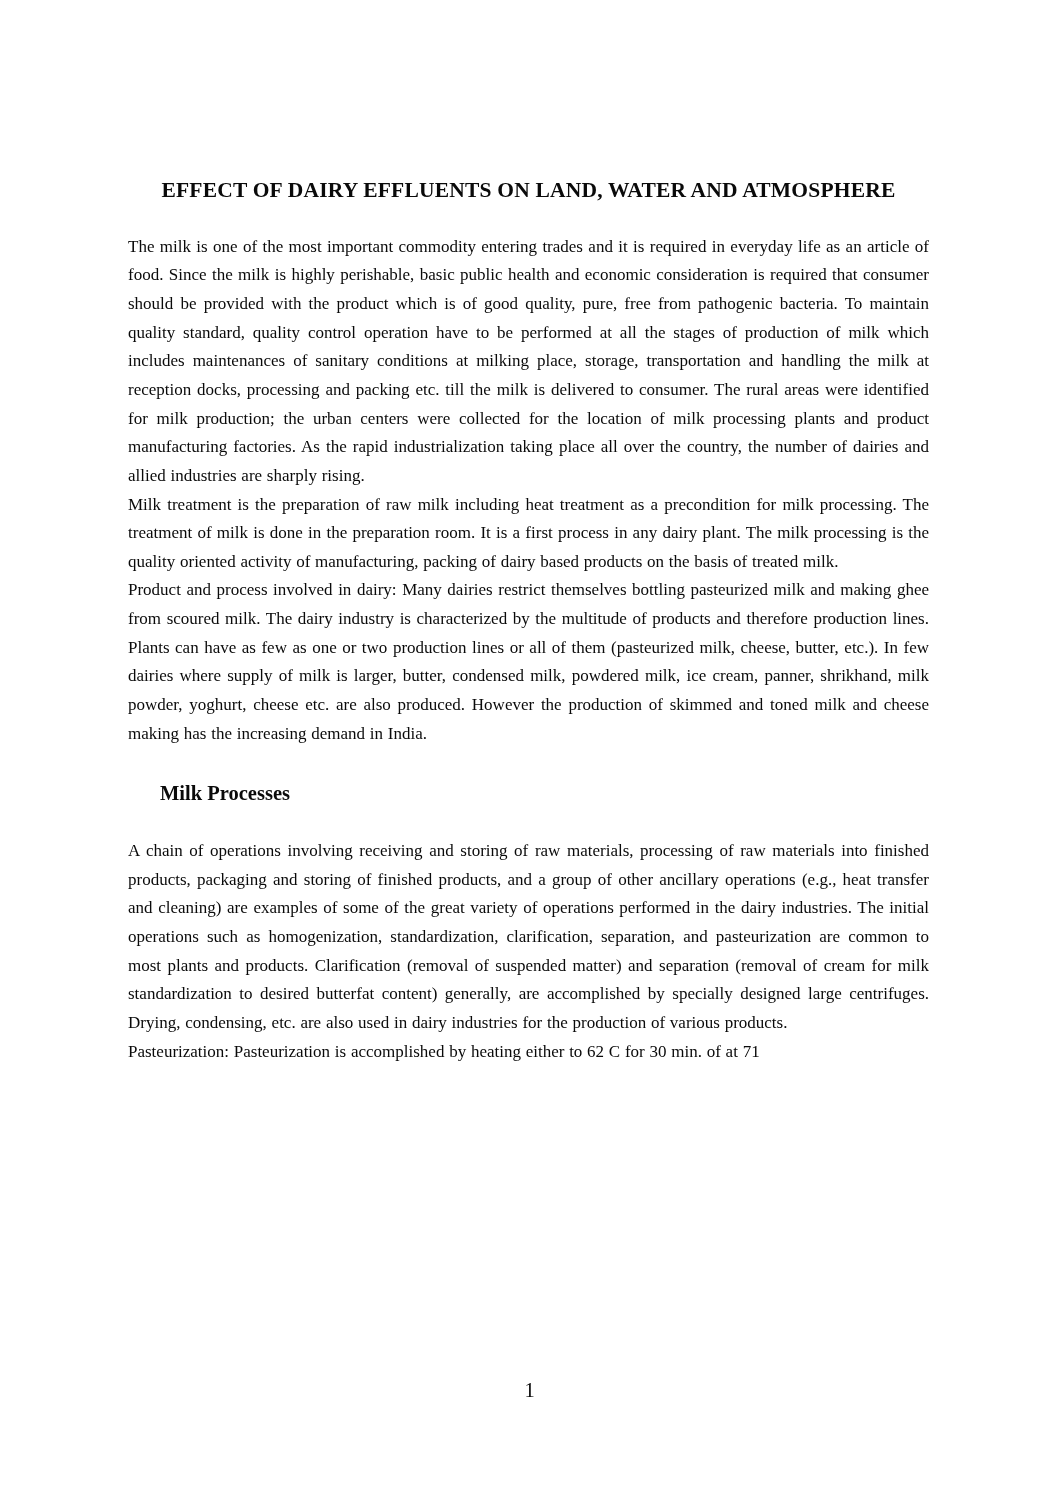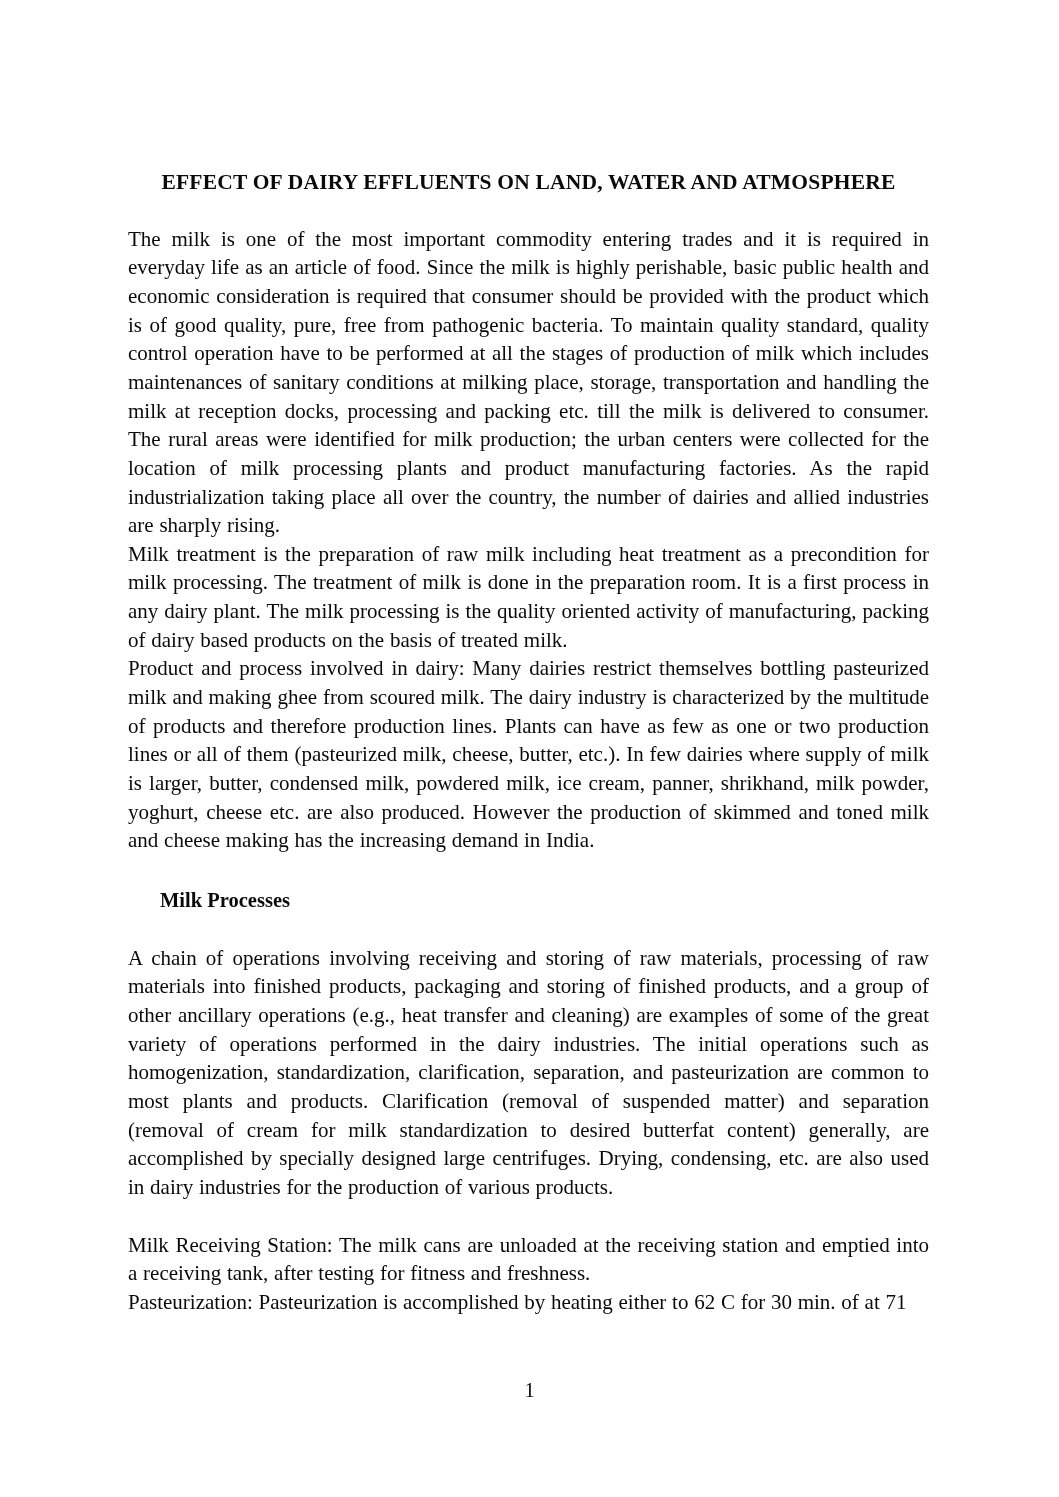--- a/index.html
+++ b/index.html
@@ -20,33 +20,33 @@
   .content {
     position: absolute;
     left: 128px;
     top: 168px;
     width: 801px;
   }
   .doc-title {
     font-size: 21.5px;
     font-weight: bold;
     text-align: center;
-    margin: 0 0 28px 0;
+    margin: 8px 0 28px 0;
     line-height: 28.6px;
     letter-spacing: 0.2px;
   }
   .section-heading {
     font-size: 20.5px;
     font-weight: bold;
     text-align: left;
     margin: 0 0 29px 0;
     line-height: 28.6px;
   }
   .para {
-    font-size: 21px;
+    font-size: 17px;
     margin: 0;
     line-height: 28.65px;
     text-align: justify;
     word-spacing: 0.5px;
   }
   .gap-before {
     margin-top: 29px;
   }
   .gap-before-lg {
     margin-top: 31px;
@@ -74,20 +74,19 @@
     <p class="para">The milk is one of the most important commodity entering trades and it is required in everyday life as an article of food. Since the milk is highly perishable, basic public health and economic consideration is required that consumer should be provided with the product which is of good quality, pure, free from pathogenic bacteria. To maintain quality standard, quality control operation have to be performed at all the stages of production of milk which includes maintenances of sanitary conditions at milking place, storage, transportation and handling the milk at reception docks, processing and packing etc. till the milk is delivered to consumer. The rural areas were identified for milk production; the urban centers were collected for the location of milk processing plants and product manufacturing factories. As the rapid industrialization taking place all over the country, the number of dairies and allied industries are sharply rising.</p>
 
     <p class="para">Milk treatment is the preparation of raw milk including heat treatment as a precondition for milk processing. The treatment of milk is done in the preparation room. It is a first process in any dairy plant. The milk processing is the quality oriented activity of manufacturing, packing of dairy based products on the basis of treated milk.</p>
 
     <p class="para">Product and process involved in dairy: Many dairies restrict themselves bottling pasteurized milk and making ghee from scoured milk. The dairy industry is characterized by the multitude of products and therefore production lines. Plants can have as few as one or two production lines or all of them (pasteurized milk, cheese, butter, etc.). In few dairies where supply of milk is larger, butter, condensed milk, powdered milk, ice cream, panner, shrikhand, milk powder, yoghurt, cheese etc. are also produced. However the production of skimmed and toned milk and cheese making has the increasing demand in India.</p>
 
     <h2 class="section-heading gap-before-lg">Milk Processes</h2>
 
     <p class="para">A chain of operations involving receiving and storing of raw materials, processing of raw materials into finished products, packaging and storing of finished products, and a group of other ancillary operations (e.g., heat transfer and cleaning) are examples of some of the great variety of operations performed in the dairy industries. The initial operations such as homogenization, standardization, clarification, separation, and pasteurization are common to most plants and products. Clarification (removal of suspended matter) and separation (removal of cream for milk standardization to desired butterfat content) generally, are accomplished by specially designed large centrifuges. Drying, condensing, etc. are also used in dairy industries for the production of various products.</p>
 
-    <p class="para gap-before">Milk Receiving Station: The milk cans are unloaded at the receiving station and emptied into a receiving tank, after testing for fitness and freshness.</p>
 
     <p class="para">Pasteurization: Pasteurization is accomplished by heating either to 62 C for 30 min. of at 71</p>
 
   </div>
 
   <div class="page-number">1</div>
 </div>
 
 </body></html>

